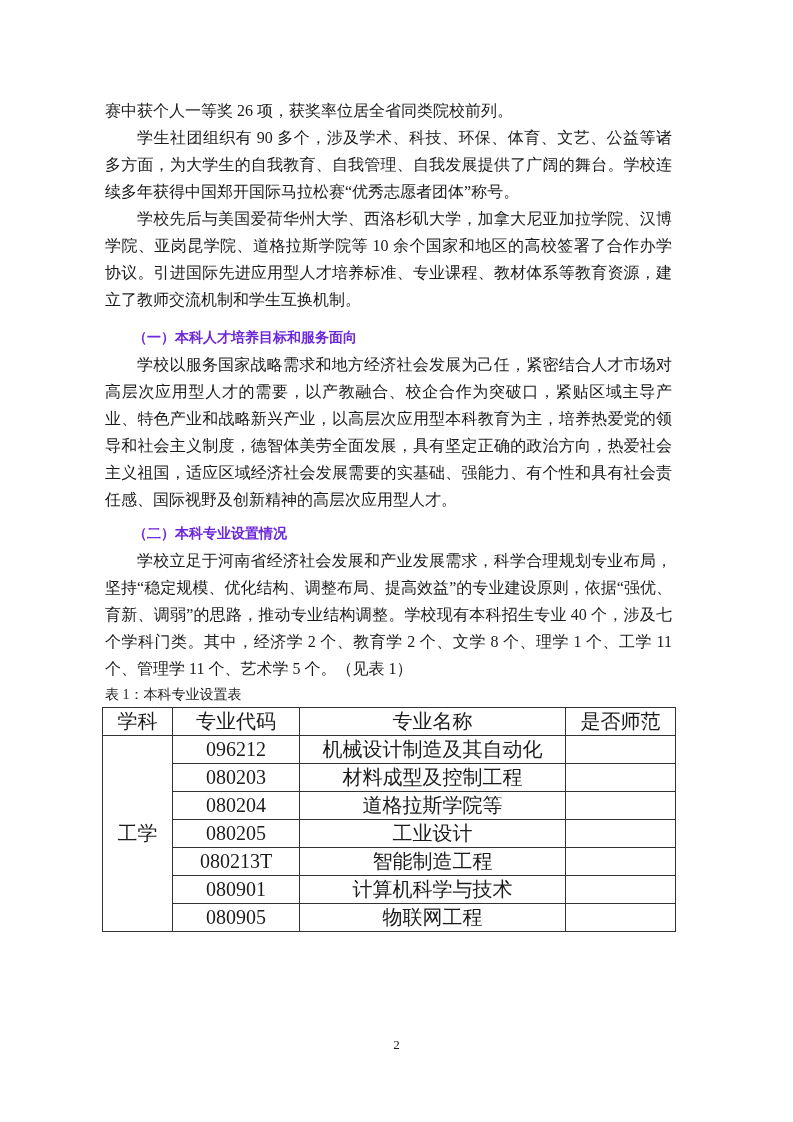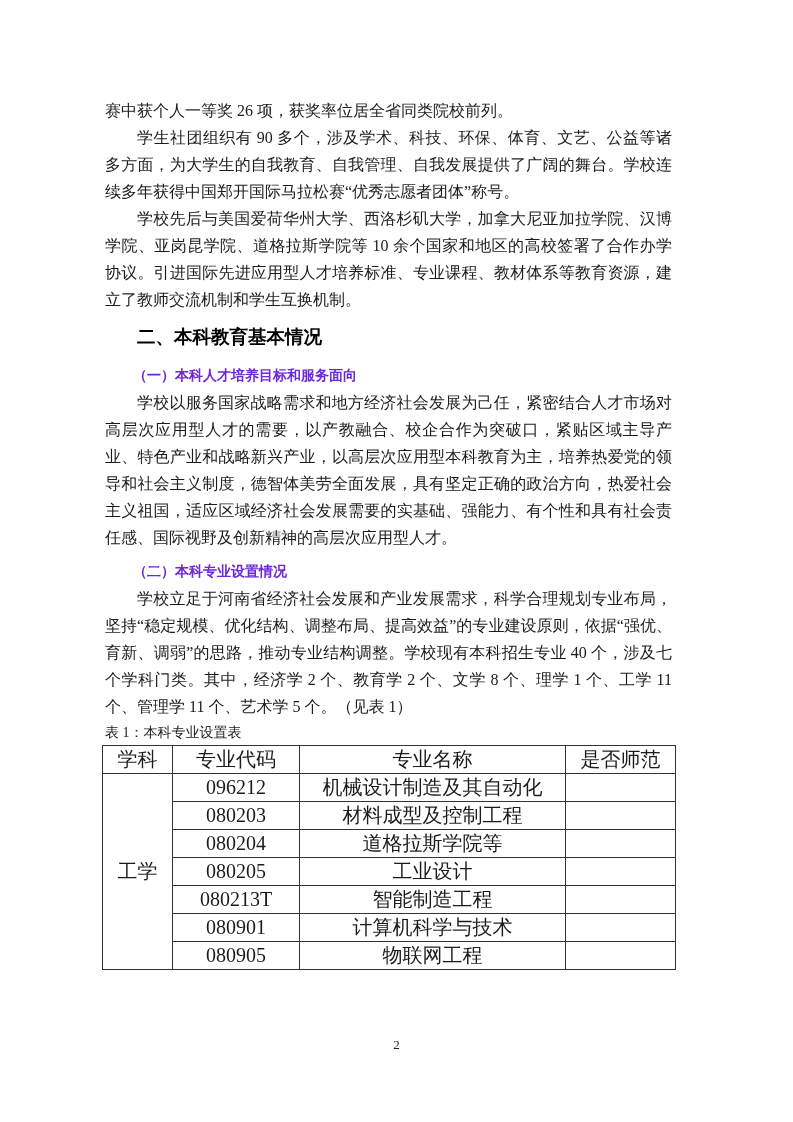--- a/index.html
+++ b/index.html
@@ -88,21 +88,20 @@
 </head>
 <body>
 
 <div class="page">
   <div class="content">
 
     <p class="body no-indent">赛中获个人一等奖 26 项，获奖率位居全省同类院校前列。</p>
     <p class="body">学生社团组织有 90 多个，涉及学术、科技、环保、体育、文艺、公益等诸多方面，为大学生的自我教育、自我管理、自我发展提供了广阔的舞台。学校连续多年获得中国郑开国际马拉松赛“优秀志愿者团体”称号。</p>
     <p class="body">学校先后与美国爱荷华州大学、西洛杉矶大学，加拿大尼亚加拉学院、汉博学院、亚岗昆学院、道格拉斯学院等 10 余个国家和地区的高校签署了合作办学协议。引进国际先进应用型人才培养标准、专业课程、教材体系等教育资源，建立了教师交流机制和学生互换机制。</p>
 
-    <h2 class="h-section">二、本科教育基本情况</h2>
 
     <h3 class="h-sub">（一）本科人才培养目标和服务面向</h3>
     <p class="body after-h">学校以服务国家战略需求和地方经济社会发展为己任，紧密结合人才市场对高层次应用型人才的需要，以产教融合、校企合作为突破口，紧贴区域主导产业、特色产业和战略新兴产业，以高层次应用型本科教育为主，培养热爱党的领导和社会主义制度，德智体美劳全面发展，具有坚定正确的政治方向，热爱社会主义祖国，适应区域经济社会发展需要的实基础、强能力、有个性和具有社会责任感、国际视野及创新精神的高层次应用型人才。</p>
 
     <h3 class="h-sub h-sub2">（二）本科专业设置情况</h3>
     <p class="body after-h2">学校立足于河南省经济社会发展和产业发展需求，科学合理规划专业布局，坚持“稳定规模、优化结构、调整布局、提高效益”的专业建设原则，依据“强优、育新、调弱”的思路，推动专业结构调整。学校现有本科招生专业 40 个，涉及七个学科门类。其中，经济学 2 个、教育学 2 个、文学 8 个、理学 1 个、工学 11 个、管理学 11 个、艺术学 5 个。（见表 1）</p>
 
     <div class="tbl-caption">表 1：本科专业设置表</div>
 
     <table class="majors">

